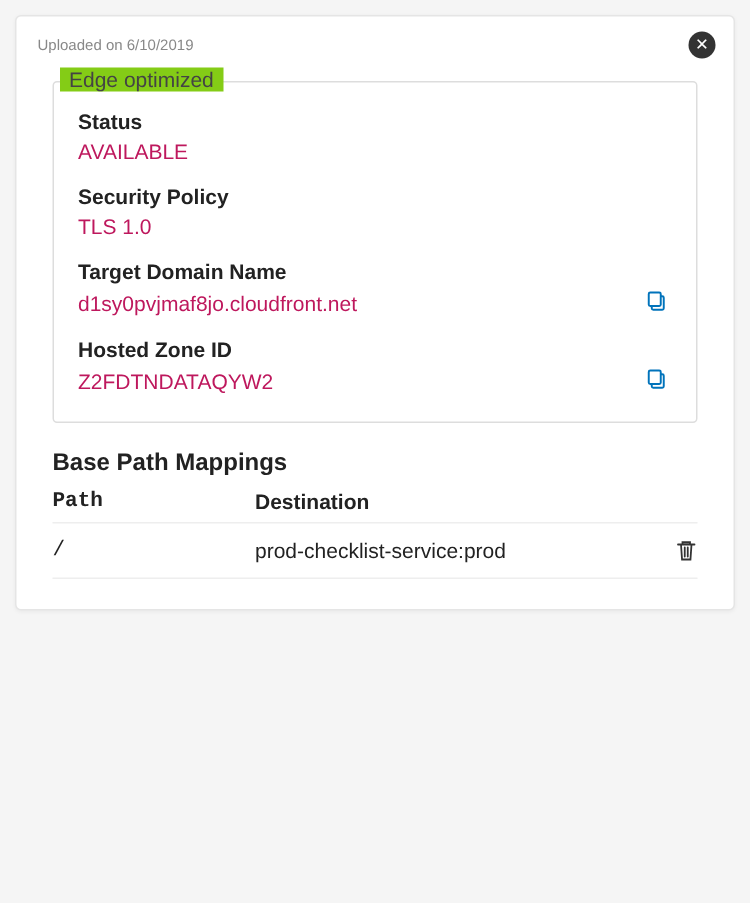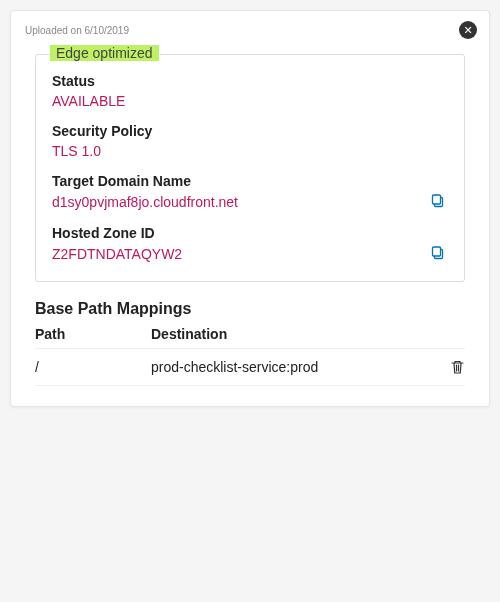--- a/index.html
+++ b/index.html
@@ -47,22 +47,22 @@
   .fieldset {
     border: 1px solid #ddd;
     border-radius: 3px;
     margin: 0 10px 18px 10px;
     padding: 8px 16px 14px 16px;
     position: relative;
   }
   .legend {
     position: absolute;
     top: -10px;
-    left: 14px;
-    background: #bef264;
+    left: 4px;
+    background: #84cc16;
     padding: 0 6px;
     font-size: 14px;
     color: #444;
   }
   .fld { margin: 10px 0 14px 0; }
   .fld:last-child { margin-bottom: 4px; }
   .lbl {
     font-weight: 700;
     font-size: 14px;
     margin-bottom: 4px;
@@ -100,21 +100,21 @@
   .tbl-head {
     font-weight: 700;
     font-size: 14px;
     padding: 2px 0 6px 0;
   }
   .tbl-row {
     border-top: 1px solid #eee;
     border-bottom: 1px solid #eee;
     padding: 10px 0;
   }
-  .col-path { width: 116px; }
+  .col-path { width: 135px; font-family: Liberation Mono, monospace; }
   .col-dest { flex: 1; }
   .col-act  { width: 28px; text-align: right; }
   .trash-btn { cursor: pointer; }
   .trash-btn svg { display:block; margin-left:auto; }
   .actions {
     display: flex;
     justify-content: center;
     align-items: center;
     gap: 14px;
     margin-top: 22px;

